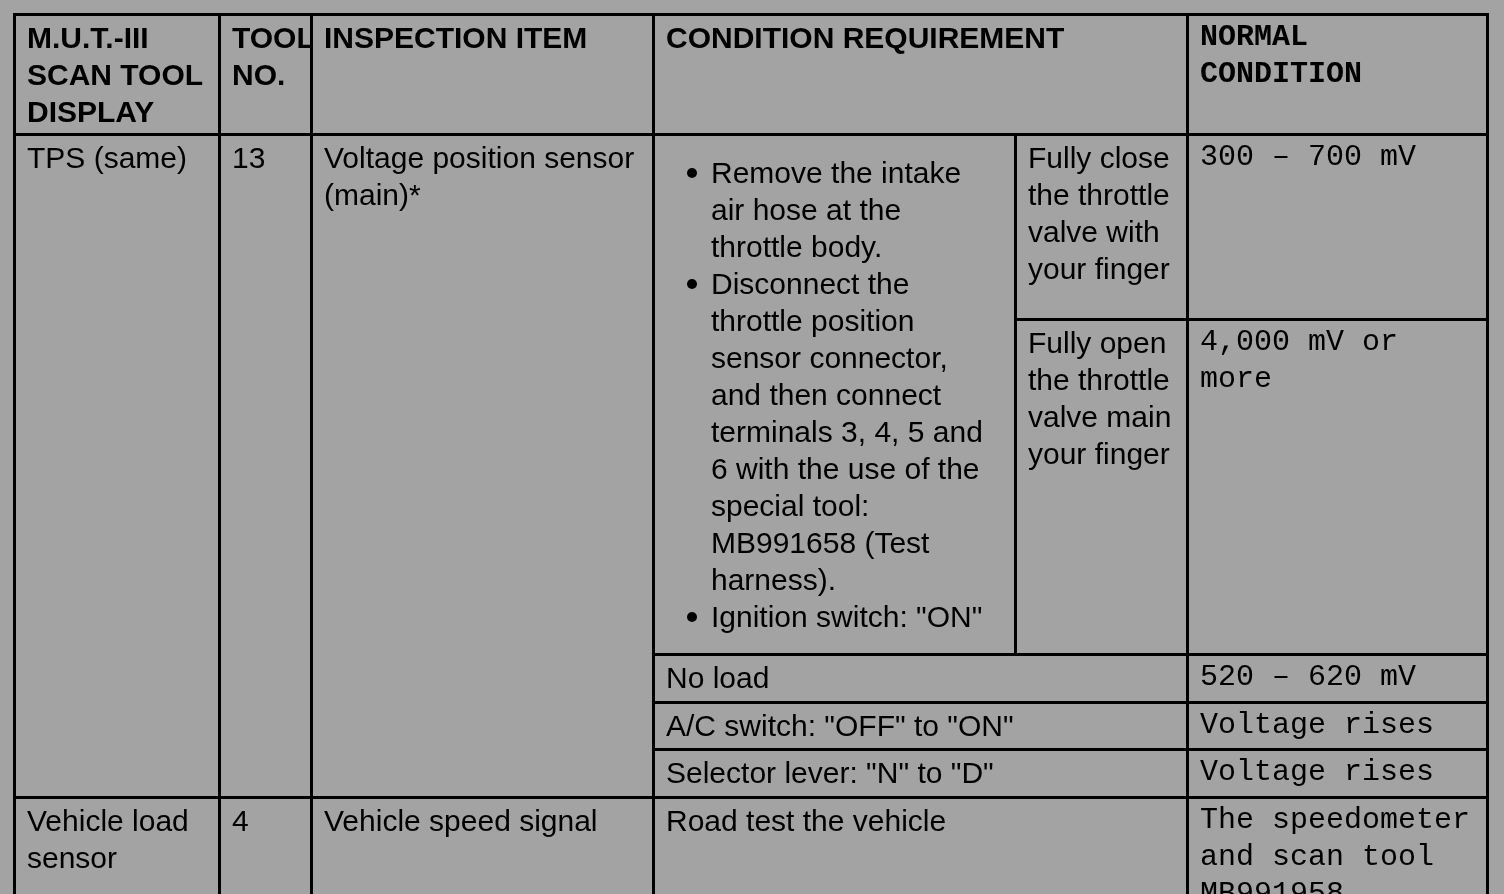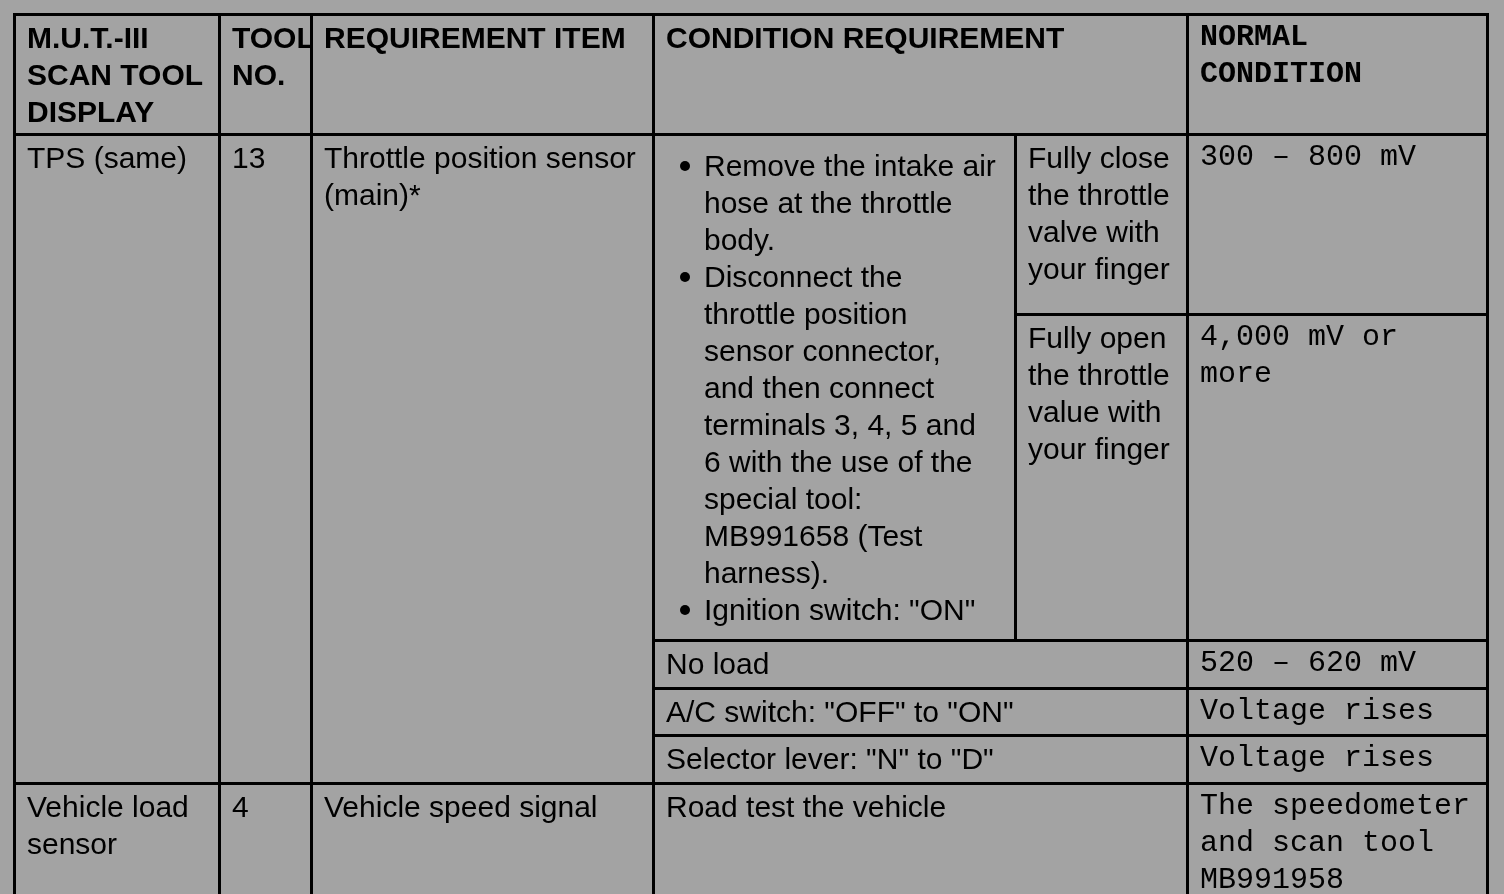--- a/index.html
+++ b/index.html
@@ -49,21 +49,21 @@
   
   tr.r-header { height: 118px; }
   tr.r-close { height: 158px; }
   tr.r-open { height: 287px; }
   tr.r-noload { height: 48px; }
   tr.r-ac { height: 47px; }
   tr.r-selector { height: 48px; }
   tr.r-vss { height: 154px; }
   
   ul.steps {
-    margin: 8px;
+    margin: 15px;
     padding: 0;
     list-style: none;
   }
   ul.steps li {
     position: relative;
     padding-left: 30px;
     margin: 0;
   }
   ul.steps li::before {
     content: "";
@@ -86,42 +86,42 @@
         <col class="c2">
         <col class="c3">
         <col class="c4a">
         <col class="c4b">
         <col class="c5">
     </colgroup>
     <tbody>
       <tr class="r-header">
         <th>M.U.T.-III SCAN TOOL DISPLAY</th>
         <th class="cell-c2">TOOL NO.</th>
-        <th>REQUIREMENT ITEM</th>
+        <th>INSPECTION ITEM</th>
         <th colspan="2">CONDITION REQUIREMENT</th>
         <th class="cell-c5">NORMAL CONDITION</th>
       </tr>
 
       <tr class="r-close">
         <td rowspan="5">TPS (same)</td>
         <td rowspan="5" class="cell-c2">13</td>
-        <td rowspan="5">Throttle position sensor (main)*</td>
+        <td rowspan="5">Voltage position sensor (main)*</td>
         <td rowspan="2" class="cell-bullets">
           <ul class="steps">
             <li>Remove the intake air hose at the throttle body.</li>
             <li>Disconnect the throttle position sensor connector, and then connect terminals 3, 4, 5 and 6 with the use of the special tool: MB991658 (Test harness).</li>
             <li>Ignition switch: "ON"</li>
           </ul>
         </td>
         <td class="cell-c4b">Fully close the throttle valve with your finger</td>
-        <td class="cell-c5">300 – 800 mV</td>
+        <td class="cell-c5">300 – 700 mV</td>
       </tr>
 
       <tr class="r-open">
-        <td class="cell-c4b">Fully open the throttle value with your finger</td>
+        <td class="cell-c4b">Fully open the throttle valve main your finger</td>
         <td class="cell-c5">4,000 mV or more</td>
       </tr>
 
       <tr class="r-noload">
         <td colspan="2">No load</td>
         <td class="cell-c5">520 – 620 mV</td>
       </tr>
 
       <tr class="r-ac">
         <td colspan="2">A/C switch: "OFF" to "ON"</td>

